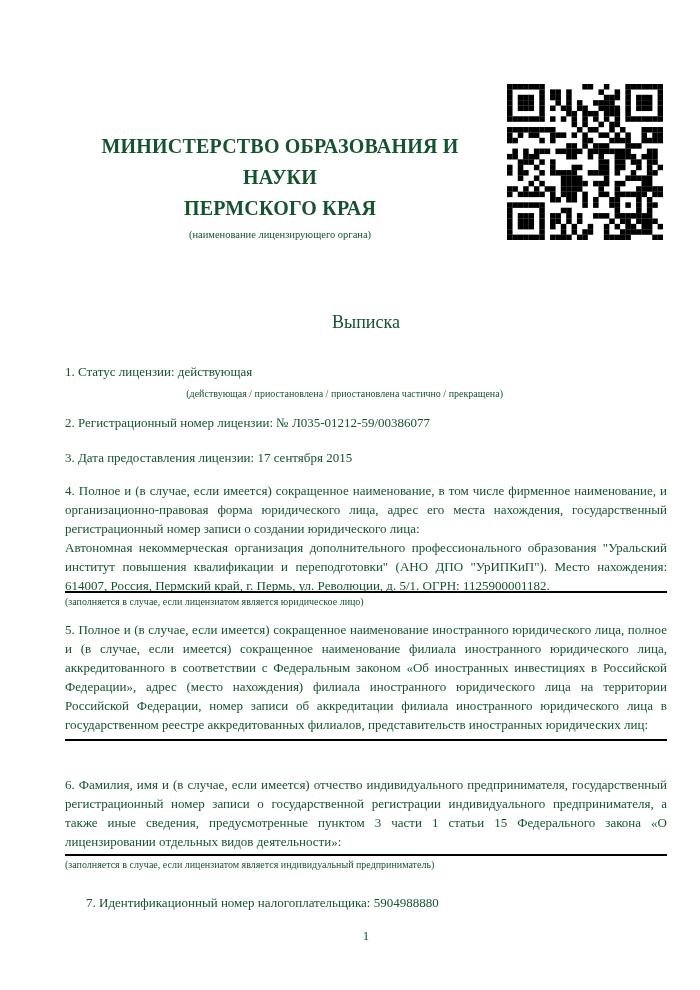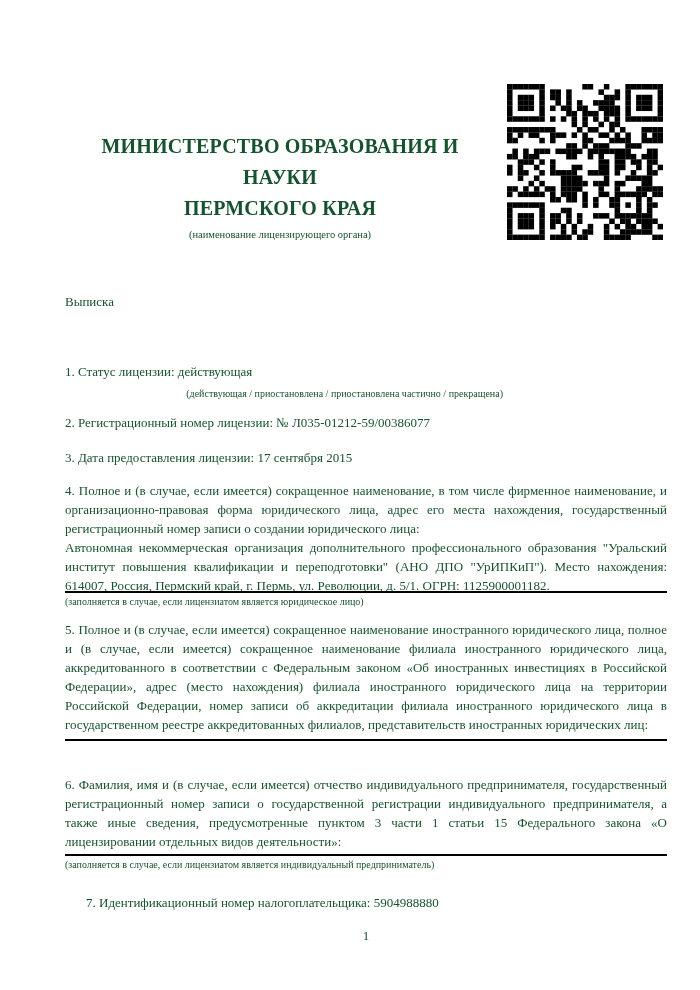--- a/index.html
+++ b/index.html
@@ -34,23 +34,23 @@
     line-height: 31px;
     letter-spacing: 0.2px;
   }
   .small-caption {
     font-size: 10.5px;
     line-height: 13px;
   }
   .header-block .small-caption { margin-top: 4px; }
 
   .title-block {
-    left: 65px; top: 292px; width: 602px;
-    text-align: left;
-    font-size: 13px;
+    left: 65px; top: 312px; width: 602px;
+    text-align: center;
+    font-size: 18px;
     line-height: 20px;
   }
 
   .item-line { font-size: 13px; line-height: 16px; }
 
   .item1 { left: 65px; top: 364px; }
   .item1-caption {
     left: 103px; top: 388px; width: 400px;
     text-align: right;
     font-size: 10px;

